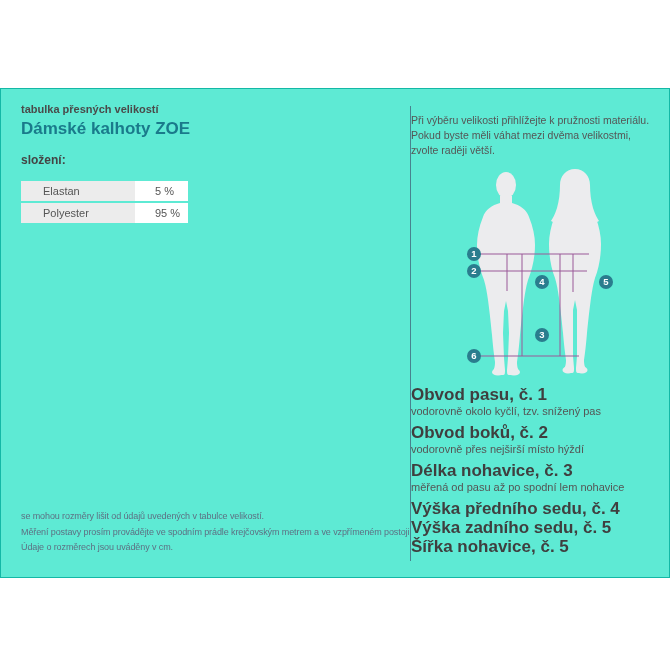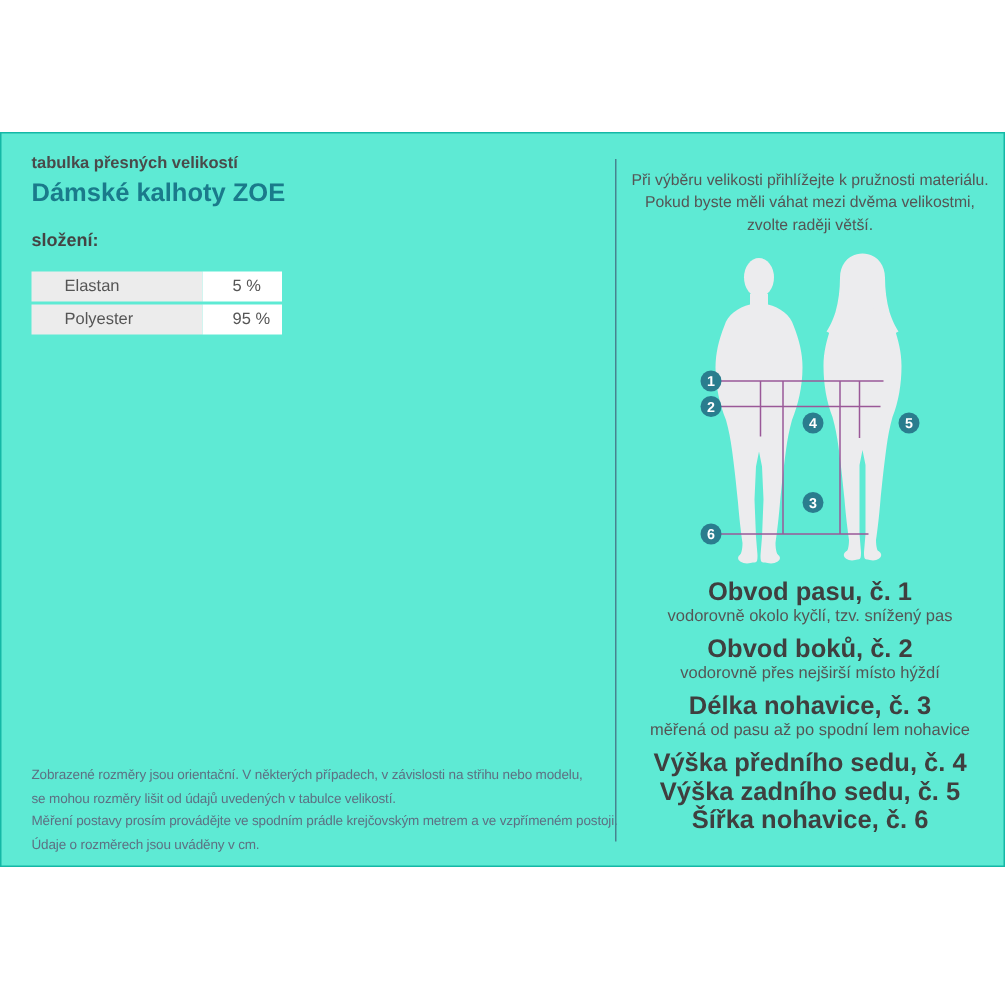--- a/index.html
+++ b/index.html
@@ -35,21 +35,21 @@
   .comp-table td{font-size:11px;color:#555;height:14px;}
   .comp-table td.mat{background:#ececec;width:70px;padding:3px 22px;}
   .comp-table td.pct{padding:3px 8px 3px 20px;background:#ffffff;}
   .disclaimer{
     position:absolute;left:20px;top:420px;width:388px;
     font-size:9px;letter-spacing:-0.1px;line-height:15.5px;color:#5d7083;
   }
   .disclaimer div{white-space:nowrap;}
   
   .col-right{
-    position:absolute;left:410px;top:0;width:258px;height:488px;text-align:center;
+    position:absolute;left:410px;top:0;width:258px;height:488px;text-align:left;
   }
   .intro{
     position:absolute;left:0;top:24px;width:258px;
     font-size:10.5px;line-height:15px;color:#555;
   }
   .intro div{white-space:nowrap;}
   .diagram{
     position:absolute;left:41px;top:74px;
   }
   .measurements{
@@ -81,21 +81,20 @@
         <td class="pct">5 %</td>
       </tr>
       <tr>
         <td class="mat">Polyester</td>
         <td class="pct">95 %</td>
       </tr>
     </tbody>
   </table>
 
   <div class="disclaimer">
-    <div>Zobrazené rozměry jsou orientační. V některých případech, v závislosti na střihu nebo modelu,</div>
     <div>se mohou rozměry lišit od údajů uvedených v tabulce velikostí.</div>
     <div>Měření postavy prosím provádějte ve spodním prádle krejčovským metrem a ve vzpřímeném postoji.</div>
     <div>Údaje o rozměrech jsou uváděny v cm.</div>
   </div>
 
   <div class="divider"></div>
 
   <div class="col-right">
 
     <div class="intro">
@@ -193,19 +192,19 @@
       </div>
       <div class="m-group single">
         <div class="m-title">Výška předního sedu, č. 4</div>
 
       </div>
       <div class="m-group single">
         <div class="m-title">Výška zadního sedu, č. 5</div>
 
       </div>
       <div class="m-group single">
-        <div class="m-title">Šířka nohavice, č. 6</div>
+        <div class="m-title">Šířka nohavice, č. 5</div>
 
       </div>
     </div>
 
   </div>
 </div>
 
 </body></html>

